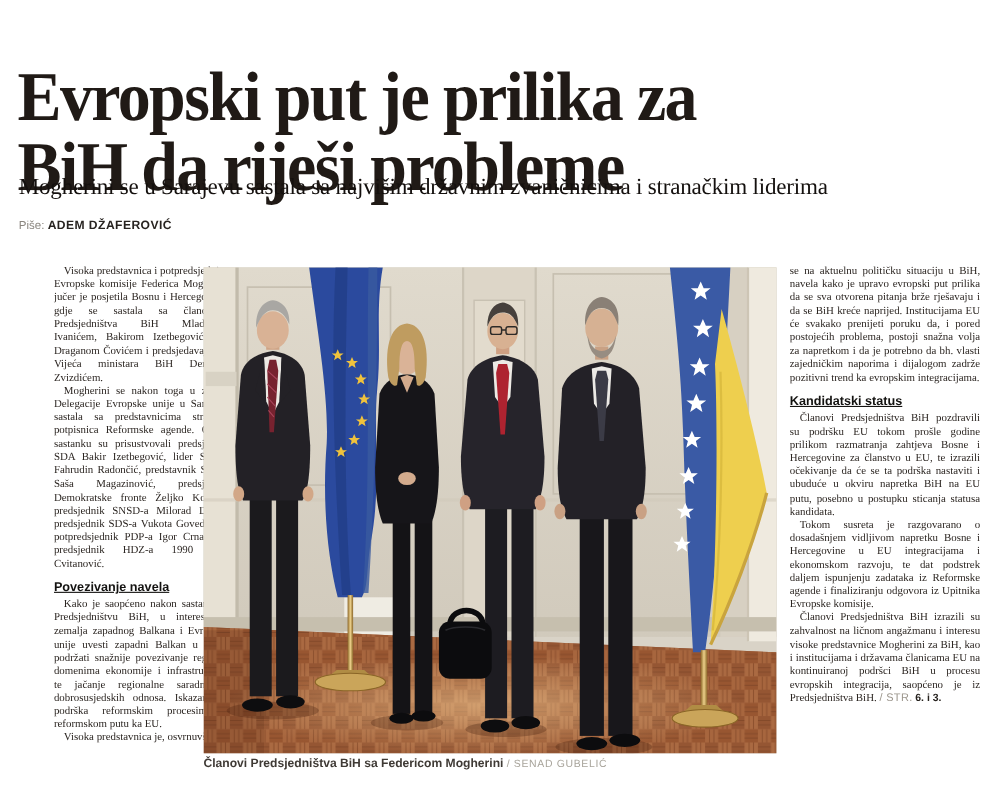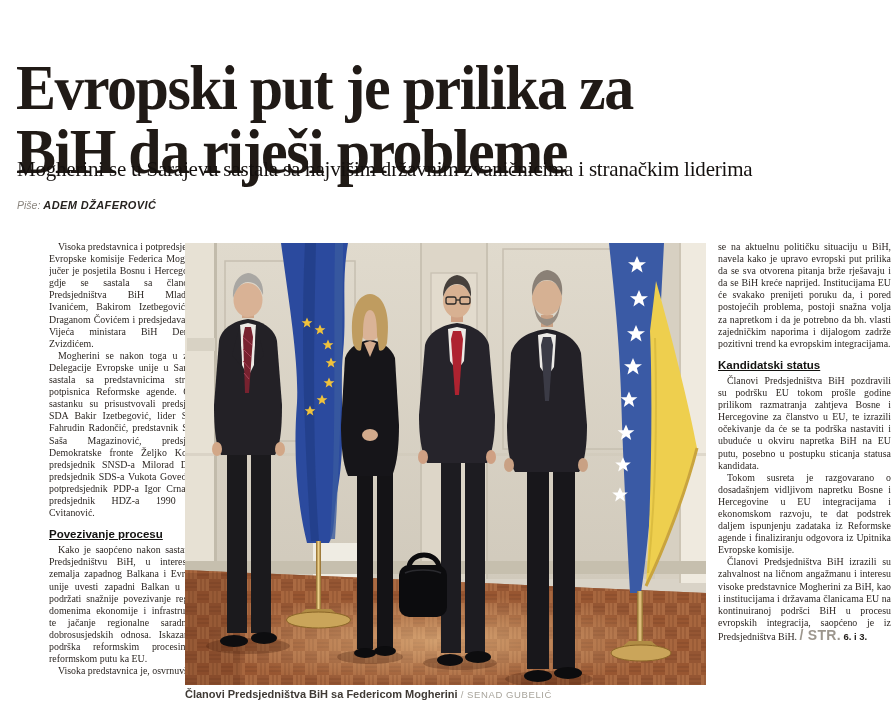--- a/index.html
+++ b/index.html
@@ -14,40 +14,40 @@
     font-size:60px;line-height:64px;letter-spacing:-1.5px;color:#201a16;
   }
   .headline span{display:block;transform:scaleY(1.06);transform-origin:top left;}
   .subheadline{
     position:absolute;left:17px;top:157px;white-space:nowrap;
     font-family:"Liberation Serif",serif;font-weight:400;
     font-size:21px;letter-spacing:-0.2px;color:#14100e;text-align:right;
   }
   .byline{
     position:absolute;left:17px;top:199px;
-    font-family:"Liberation Sans",sans-serif;font-size:10.5px;color:#8a857e;font-style:italic;
+    font-family:"Liberation Sans",sans-serif;font-size:10.5px;color:#8a857e;
   }
   .byline .author{
     font-weight:700;color:#272320;font-size:11px;letter-spacing:.4px;margin-left:3px;
   }
   
   .col{
     position:absolute;top:241px;height:477px;overflow:hidden;
     font-size:9.9px;line-height:12.1px;text-align:justify;color:#2c2622;
   }
   .col-left{left:17px;width:159px;margin-left:32px;}
   .col-right{left:718px;width:173px;}
   .col p{margin:0;text-indent:9px;}
   .col p.noindent{text-indent:0;}
   .col h3{
     font-family:"Liberation Sans",sans-serif;font-size:11.5px;font-weight:700;
     color:#131210;margin:9px 0 4px 0;text-align:left;text-decoration:underline;
   }
   .ref-sep{
-    font-family:"Liberation Sans",sans-serif;font-size:14px;color:#9c968d;letter-spacing:.3px;font-weight:bold;
+    font-family:"Liberation Sans",sans-serif;font-size:10px;color:#9c968d;letter-spacing:.3px;
   }
   .ref-pages{
     font-family:"Liberation Sans",sans-serif;font-size:9.5px;font-weight:700;color:#25211d;
   }
   
   .photo{
     position:absolute;left:185px;top:243px;width:521px;height:442px;overflow:hidden;background:#d9d3c7;
   }
   .photo svg{display:block;}
   .caption{
@@ -70,21 +70,21 @@
 
   <div class="subheadline">Mogherini se u Sarajevu sastala sa najvišim državnim zvaničnicima i stranačkim liderima</div>
 
   <div class="byline">
     <span>Piše:</span><span class="author">ADEM DŽAFEROVIĆ</span>
   </div>
 
   <div class="col col-left">
     <p>Visoka predstavnica i potpredsjednica Evropske komisije Federica Mogherini jučer je posjetila Bosnu i Hercegovinu, gdje se sastala sa članovima Predsjedništva BiH Mladenom Ivanićem, Bakirom Izetbegovićem i Draganom Čovićem i predsjedavajućim Vijeća ministara BiH Denisom Zvizdićem.</p>
     <p>Mogherini se nakon toga u zgradi Delegacije Evropske unije u Sarajevu sastala sa predstavnicima stranaka potpisnica Reformske agende. Ovom sastanku su prisustvovali predsjednik SDA Bakir Izetbegović, lider SBB-a Fahrudin Radončić, predstavnik SDP-a Saša Magazinović, predsjednik Demokratske fronte Željko Komšić, predsjednik SNSD-a Milorad Dodik, predsjednik SDS-a Vukota Govedarica, potpredsjednik PDP-a Igor Crnadak i predsjednik HDZ-a 1990 Ilija Cvitanović.</p>
-    <h3>Povezivanje procesu</h3>
+    <h3>Povezivanje navela</h3>
     <p>Kako je saopćeno nakon sastanka u Predsjedništvu BiH, u interesu je zemalja zapadnog Balkana i Evropske unije uvesti zapadni Balkan u EU i podržati snažnije povezivanje regije u domenima ekonomije i infrastrukture, te jačanje regionalne saradnje i dobrosusjedskih odnosa. Iskazana je podrška reformskim procesima i reformskom putu ka EU.</p>
     <p>Visoka predstavnica je, osvrnuvši</p>
   </div>
 
   <div class="photo">
     <svg width="521" height="442" viewBox="0 0 521 442" xmlns="http://www.w3.org/2000/svg">
       <defs>
         <linearGradient id="wallGrad" x1="0" y1="0" x2="0" y2="1">
           <stop offset="0" stop-color="#e0dacd"></stop>
             <stop offset="1" stop-color="#d1cabc"></stop>

